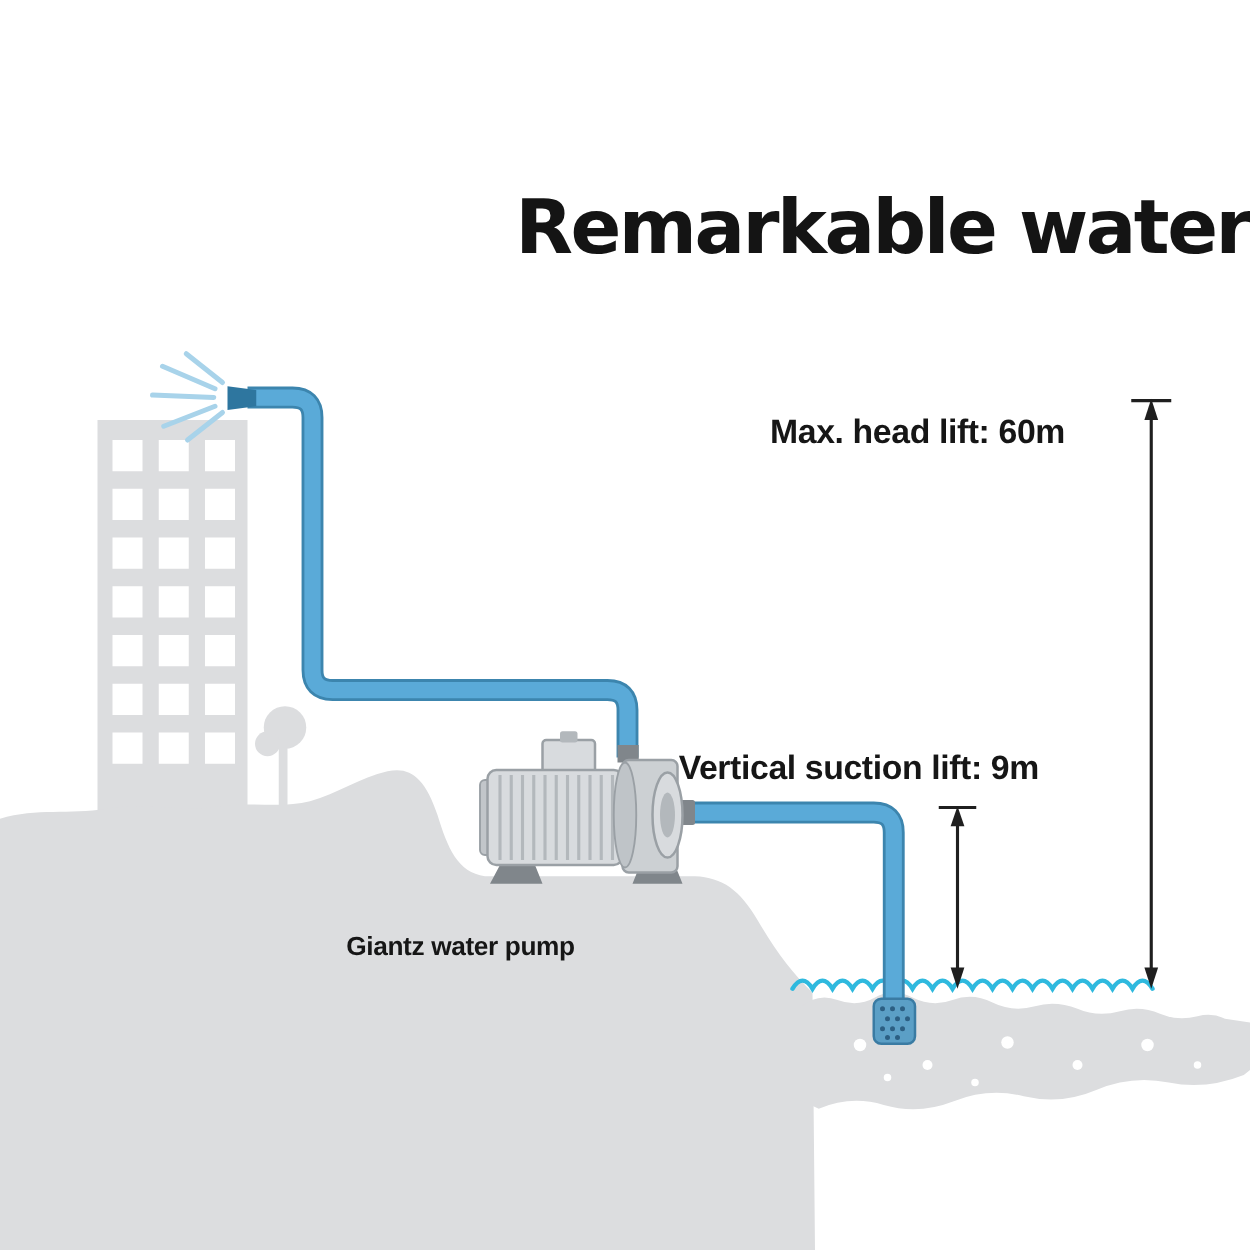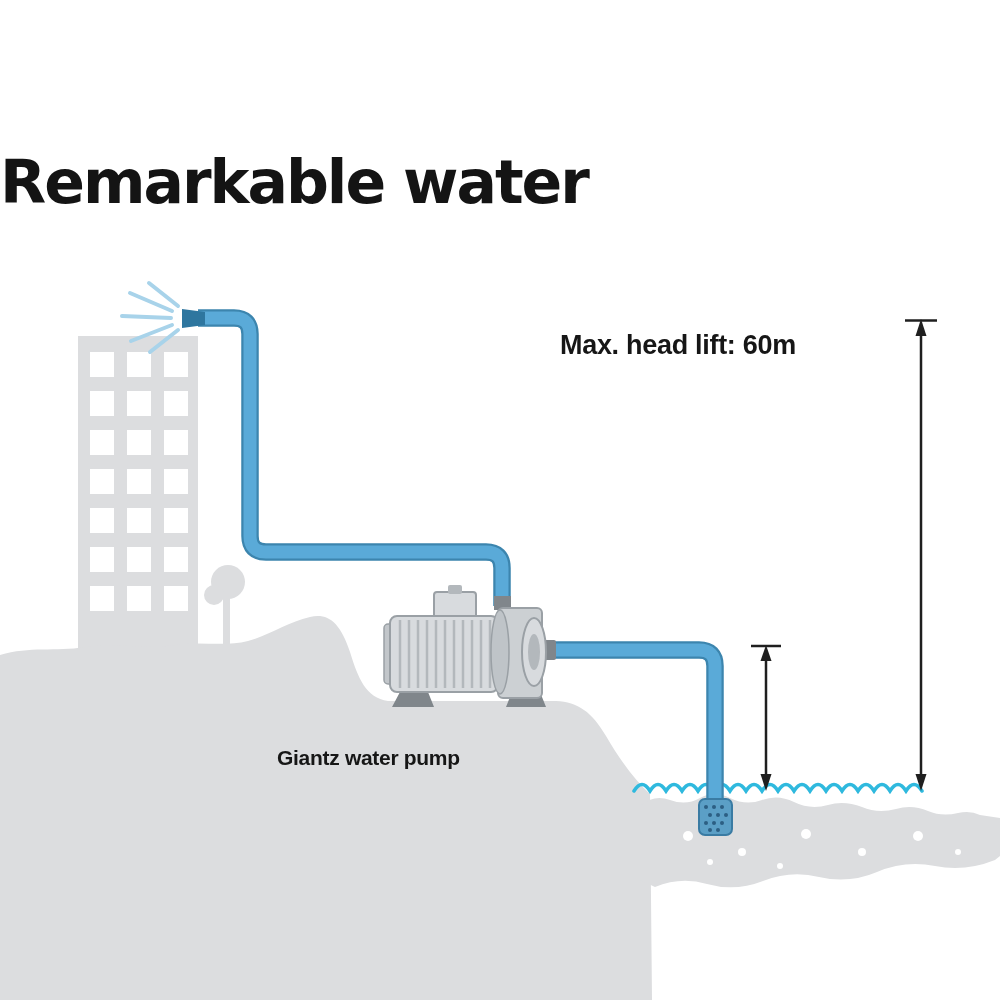--- a/index.html
+++ b/index.html
@@ -2,31 +2,31 @@
 <html style="--pipe-blue: #5aaad8; --pipe-dark: #3c85ae; --spray-blue: #a8d3ea; --water-wave: #2fb9de; --silhouette-gray: #dcdddf; --pump-light: #d8dbde; --pump-mid: #b3b8bc; --pump-line: #9aa0a5; --pump-dark: #80868b; --arrow-black: #1f1f1f; --strainer-fill: #5b9fc6; --strainer-dot: #2c5f83;"><head>
 <meta charset="utf-8">
 <style>
   html,body{margin:0;padding:0;background:#ffffff;}
   .canvas{
     position:relative;width:1000px;height:1000px;background:#ffffff;
     overflow:hidden;font-family:"Liberation Sans",sans-serif;color:#161616;
   }
   .diagram-svg{position:absolute;left:0;top:0;width:1000px;height:1000px;}
   .title{
-    position:absolute;top:150px;left:0;width:1000px;text-align:left;
+    position:absolute;top:150px;left:0;width:1000px;text-align:right;
     font-family:"DejaVu Sans","Liberation Sans",sans-serif;
     font-weight:900;font-size:60px;line-height:1.08;letter-spacing:-2px;
     color:#141414;
   }
   .label{
     position:absolute;font-family:"Liberation Sans",sans-serif;
     font-weight:bold;font-size:27px;letter-spacing:-0.3px;color:#161616;
     white-space:nowrap;
   }
-  .label-head{left:560px;top:330px;width:348px;text-align:left;}
+  .label-head{left:560px;top:330px;width:348px;text-align:center;}
   .label-suction{left:517px;top:599px;width:340px;text-align:center;}
   .label-caption{left:277px;top:746px;width:340px;text-align:left;font-size:21px;}
 </style>
 </head>
 <body>
 
 <div class="canvas">
 
   <div class="title">
     <div>Remarkable water</div>
@@ -153,15 +153,16 @@
 
     <g stroke="var(--arrow-black)" fill="var(--arrow-black)">
       <line x1="751" y1="646" x2="781" y2="646" stroke-width="2.5"></line>
       <line x1="766" y1="659" x2="766" y2="776" stroke-width="2.5"></line>
       <polygon points="766,645 760.5,661 771.5,661" stroke="none"></polygon>
       <polygon points="766,791 760.5,774 771.5,774" stroke="none"></polygon>
     </g>
   </svg>
 
   <div class="label label-head">Max. head lift: 60m</div>
+  <div class="label label-suction">Vertical suction lift: 9m</div>
   <div class="label label-caption">Giantz water pump</div>
 
 </div>
 
 </body></html>

